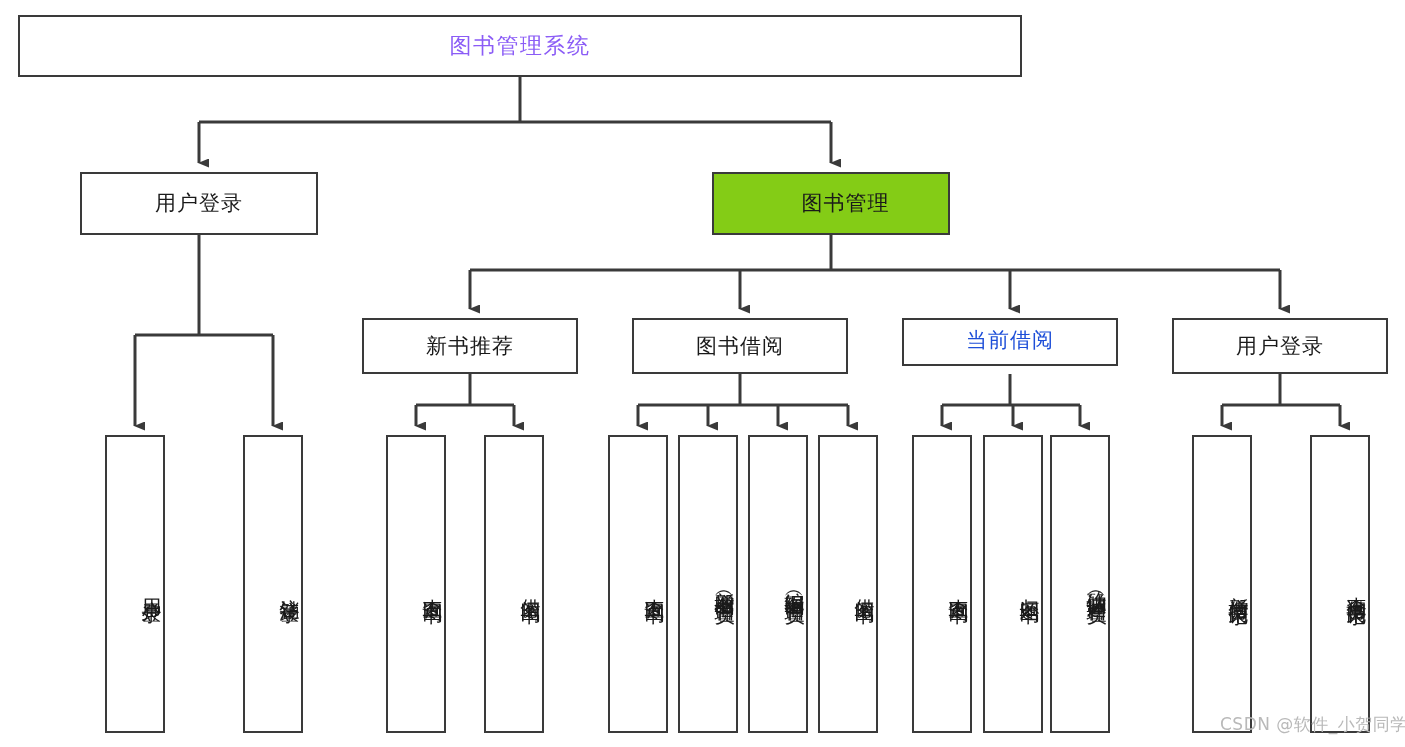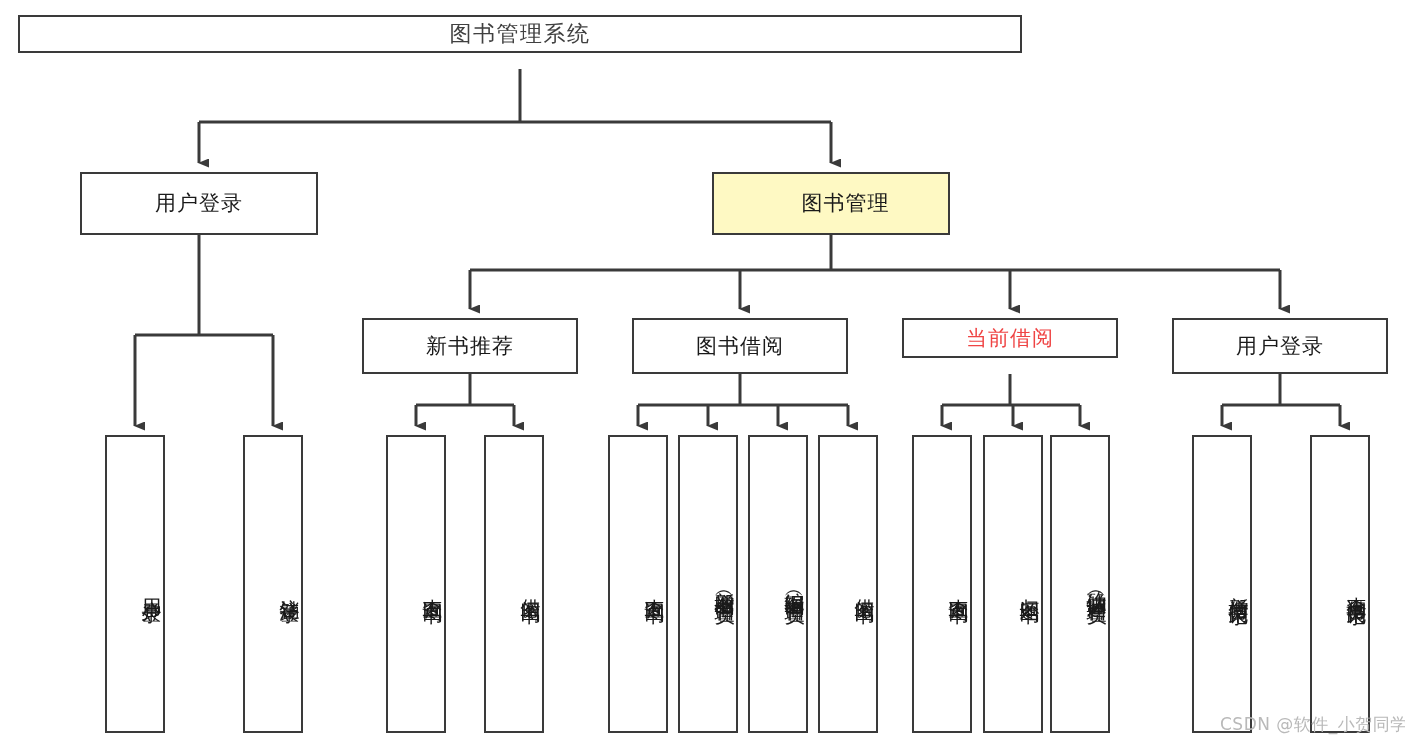--- a/index.html
+++ b/index.html
@@ -131,28 +131,28 @@
     </g>
 
     <g stroke="#3a3a3a" stroke-width="3" fill="none">
       <line x1="1280" y1="374" x2="1280" y2="405"></line>
       <line x1="1222" y1="405" x2="1340" y2="405"></line>
       <line x1="1222" y1="405" x2="1222" y2="426" marker-end="url(#arrowhead)"></line>
       <line x1="1340" y1="405" x2="1340" y2="426" marker-end="url(#arrowhead)"></line>
     </g>
   </svg>
 
-  <div class="node root" style="left: 18px; top: 15px; width: 1004px; height: 38px; border-color: rgb(58, 58, 58); background: rgb(255, 255, 255); color: #404040; text-align: right;">图书管理系统</div>
+  <div class="node root" style="left: 18px; top: 15px; width: 1004px; height: 62px; border-color: rgb(58, 58, 58); background: rgb(255, 255, 255); color: #8b5cf6; text-align: right;">图书管理系统</div>
 
   <div class="node h" style="left: 80px; top: 172px; width: 238px; height: 63px; border-color: rgb(58, 58, 58); background: rgb(255, 255, 255); color: rgb(26, 26, 26);">用户登录</div>
-  <div class="node h" style="left: 712px; top: 172px; width: 238px; height: 63px; border-color: rgb(58, 58, 58); background: #fef9c3; color: rgb(26, 26, 26); padding-left: 29px;">图书管理</div>
+  <div class="node h" style="left: 712px; top: 172px; width: 238px; height: 63px; border-color: rgb(58, 58, 58); background: #84cc16; color: rgb(26, 26, 26); padding-left: 29px;">图书管理</div>
 
   <div class="node h" style="left: 362px; top: 318px; width: 216px; height: 56px; border-color: rgb(58, 58, 58); background: rgb(255, 255, 255); color: rgb(26, 26, 26);">新书推荐</div>
   <div class="node h" style="left: 632px; top: 318px; width: 216px; height: 56px; border-color: rgb(58, 58, 58); background: rgb(255, 255, 255); color: rgb(26, 26, 26);">图书借阅</div>
-  <div class="node h" style="left: 902px; top: 318px; width: 216px; height: 40px; border-color: rgb(58, 58, 58); background: rgb(255, 255, 255); color: #ef4444;">当前借阅</div>
+  <div class="node h" style="left: 902px; top: 318px; width: 216px; height: 48px; border-color: rgb(58, 58, 58); background: rgb(255, 255, 255); color: #1d4ed8; font-family: Liberation Mono, monospace;">当前借阅</div>
   <div class="node h" style="left: 1172px; top: 318px; width: 216px; height: 56px; border-color: rgb(58, 58, 58); background: rgb(255, 255, 255); color: rgb(26, 26, 26);">用户登录</div>
 
   <div class="node v" style="left: 105px; top: 435px; width: 60px; height: 298px; border-color: rgb(58, 58, 58); background: rgb(255, 255, 255); color: rgb(26, 26, 26);">用户登录</div>
   <div class="node v" style="left: 243px; top: 435px; width: 60px; height: 298px; border-color: rgb(58, 58, 58); background: rgb(255, 255, 255); color: rgb(26, 26, 26);">注销登录</div>
   <div class="node v" style="left: 386px; top: 435px; width: 60px; height: 298px; border-color: rgb(58, 58, 58); background: rgb(255, 255, 255); color: rgb(26, 26, 26);">查询图书</div>
   <div class="node v" style="left: 484px; top: 435px; width: 60px; height: 298px; border-color: rgb(58, 58, 58); background: rgb(255, 255, 255); color: rgb(26, 26, 26);">借阅图书</div>
   <div class="node v" style="left: 608px; top: 435px; width: 60px; height: 298px; border-color: rgb(58, 58, 58); background: rgb(255, 255, 255); color: rgb(26, 26, 26);">查询图书</div>
   <div class="node v tall" style="left: 678px; top: 435px; width: 60px; height: 298px; border-color: rgb(58, 58, 58); background: rgb(255, 255, 255); color: rgb(26, 26, 26);">新增图书（管理员）</div>
   <div class="node v tall" style="left: 748px; top: 435px; width: 60px; height: 298px; border-color: rgb(58, 58, 58); background: rgb(255, 255, 255); color: rgb(26, 26, 26);">编辑图书（管理员）</div>
   <div class="node v" style="left: 818px; top: 435px; width: 60px; height: 298px; border-color: rgb(58, 58, 58); background: rgb(255, 255, 255); color: rgb(26, 26, 26);">借阅图书</div>

